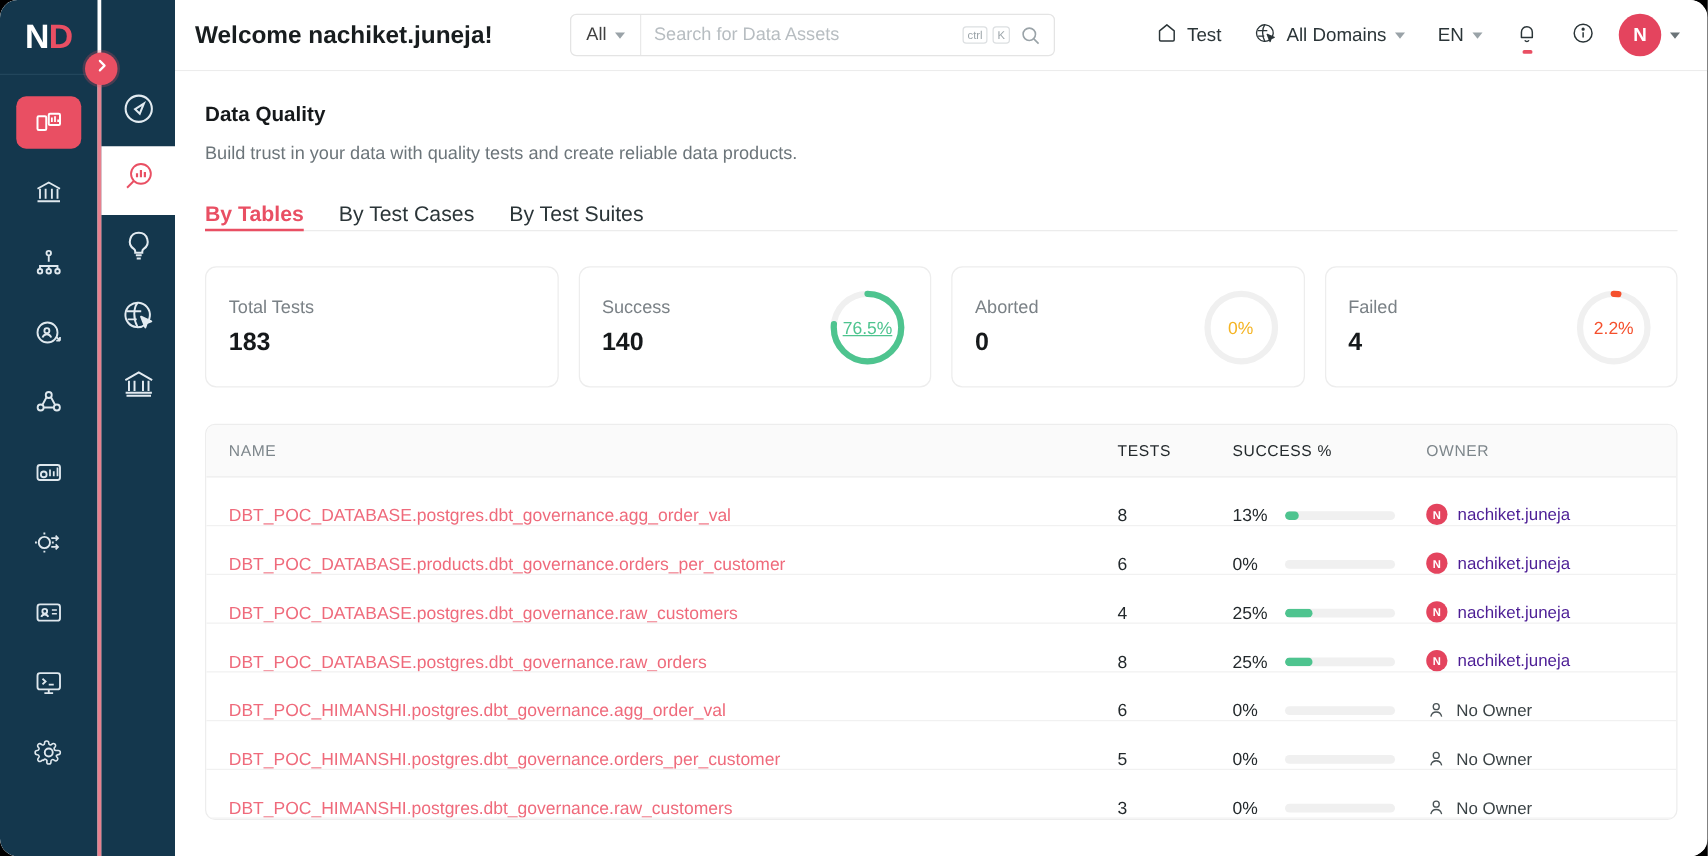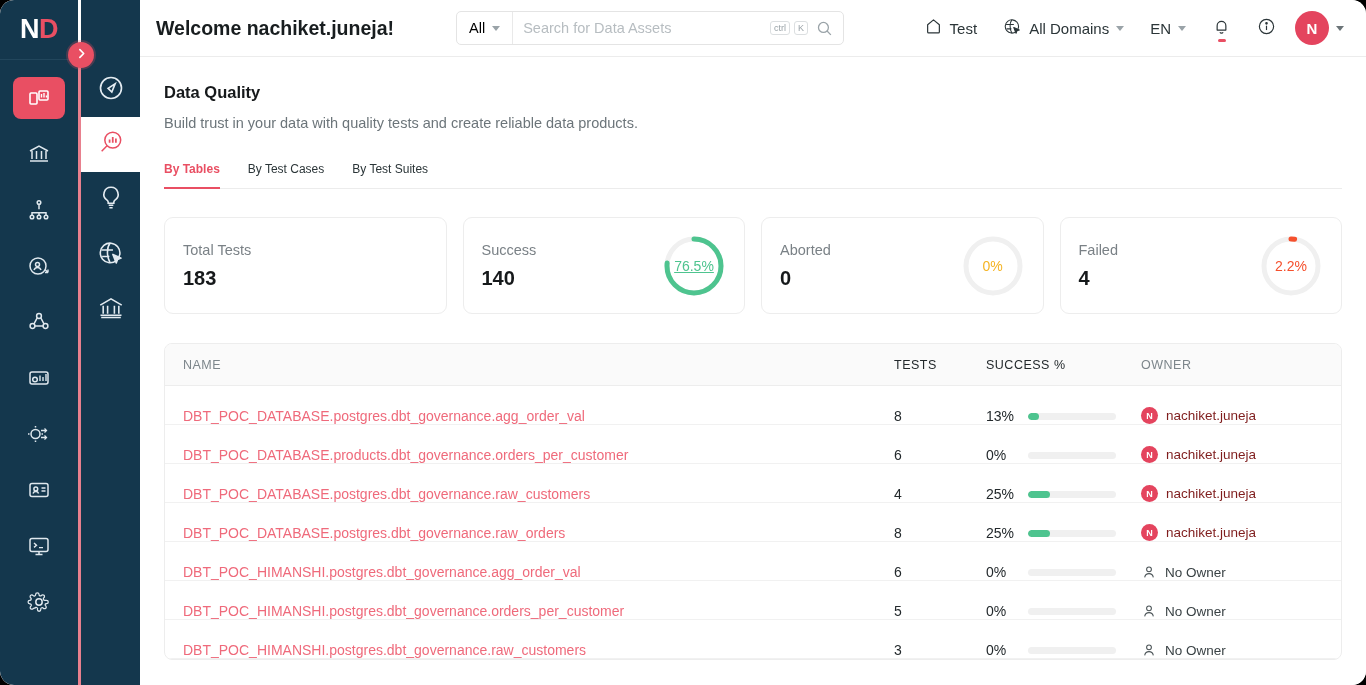--- a/index.html
+++ b/index.html
@@ -103,21 +103,21 @@
     margin-left: 62px;
     display:flex; align-items:center;
     height: 34px; width: 388px;
     border: 1px solid #e4e4e4; border-radius: 5px;
     background: #fff;
   }
   .search-scope {
     display:flex; align-items:center; gap:7px;
     height: 100%; padding: 0 12px;
     border-right: 1px solid #e9e9e9;
-    color:#000000; font-size: 14.5px; cursor:pointer;
+    color:#404040; font-size: 14.5px; cursor:pointer;
   }
   .caret { width:0;height:0;border-left:4.5px solid transparent;border-right:4.5px solid transparent;border-top:5px solid #9aa3a8; }
   .search-input {
     flex:1; border:none; outline:none; height:100%;
     padding: 0 10px; font-size: 14.5px; color:#333;
     font-family: "Liberation Sans", sans-serif; background:transparent;
   }
   .search-input::placeholder { color:#b7bdc1; }
   .kbd {
     font-size: 9px; color:#9aa3a8; border:1px solid #dcdfe1; border-radius:3px;
@@ -150,21 +150,21 @@
     overflow: hidden;
   }
   .page-title { font-size: 16.5px; font-weight: bold; color:#16191b; }
   .page-sub { font-size: 14.5px; color:#6c757a; margin-top: 13px; }
 
   .tabs {
     display:flex; gap: 28px; margin-top: 31px;
     border-bottom: 1px solid #ececec;
   }
   .tab {
-    font-size: 12px; color:#2b3538; padding-bottom: 11px; cursor:pointer;
+    font-size: 17px; color:#2b3538; padding-bottom: 1px; cursor:pointer;
     border-bottom: 2px solid transparent; margin-bottom:-1px;
   }
   .tab.active { color:#e94f63; font-weight:bold; border-bottom-color:#e94f63; }
 
   
   .cards { display:flex; gap: 16px; margin-top: 28px; }
   .card {
     flex:1; height: 97px; border:1px solid #ededed; border-radius:9px;
     background:#fff; padding: 16px 18px;
     display:flex; align-items:center; justify-content:space-between;
@@ -198,21 +198,21 @@
   .c-tests { width: 92px; color:#23292c; }
   .c-success { width: 155px; display:flex; align-items:center; gap: 8px; color:#23292c; }
   .c-owner { width: 200px; display:flex; align-items:center; gap: 8px; }
   .pct-text { min-width: 34px; }
   .bar { width: 88px; height: 7px; border-radius:4px; background:#f0f0f0; position:relative; overflow:hidden; }
   .bar > i { display:block; height:100%; border-radius:4px; background:#4ec48f; }
   .owner-avatar {
     width: 17px; height: 17px; border-radius:50%; background:#e4445e; color:#fff;
     font-size: 9px; font-weight:bold; display:flex; align-items:center; justify-content:center;
   }
-  .owner-name { font-size: 13.5px; color:#7f1d1d; cursor:pointer; }
+  .owner-name { font-size: 13.5px; color:#4c1d95; cursor:pointer; }
   .owner-name.none { color:#3a4245; cursor:default; }
   .owner-icon { width:16px; height:16px; color:#4a5356; }
   .owner-icon svg { width:100%; height:100%; display:block; }
 </style>
 </head>
 <body>
 
 <div class="app">
 
   <div class="primary-sidebar">

